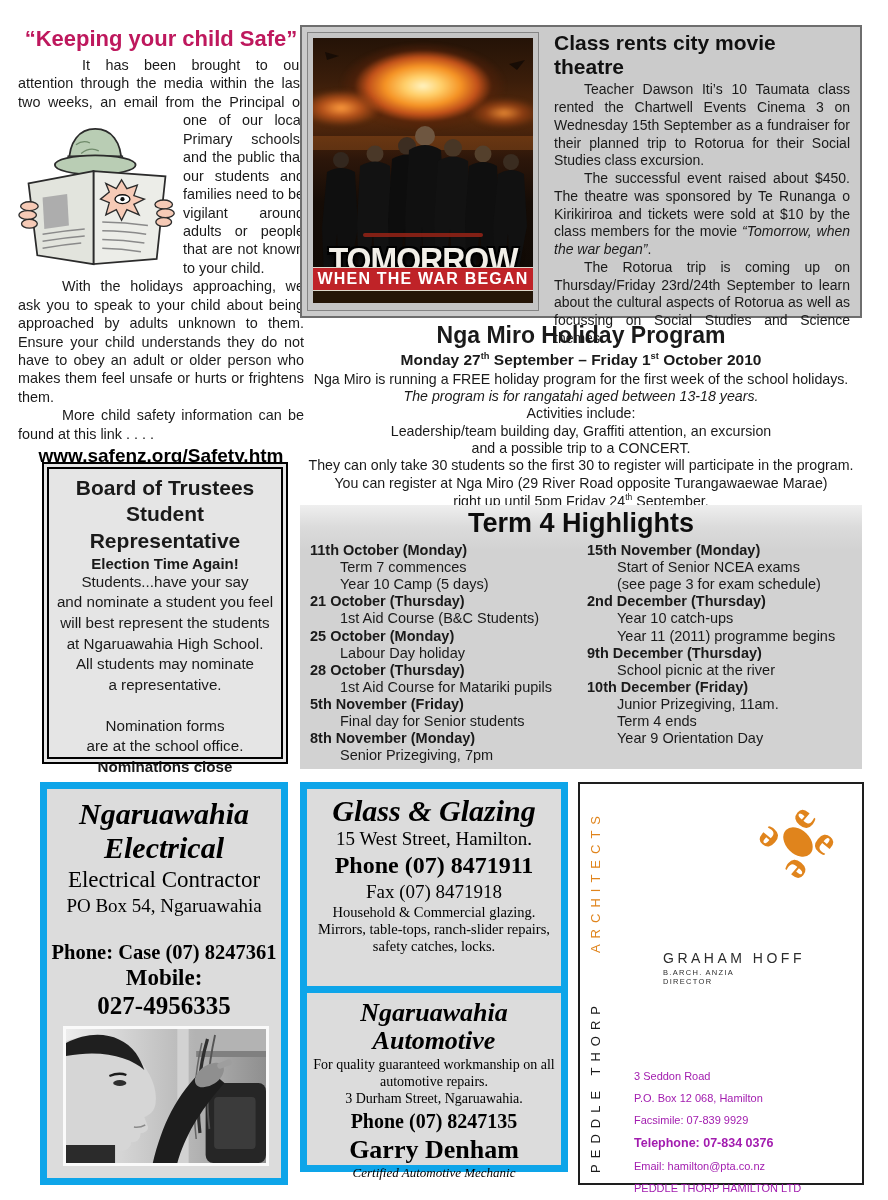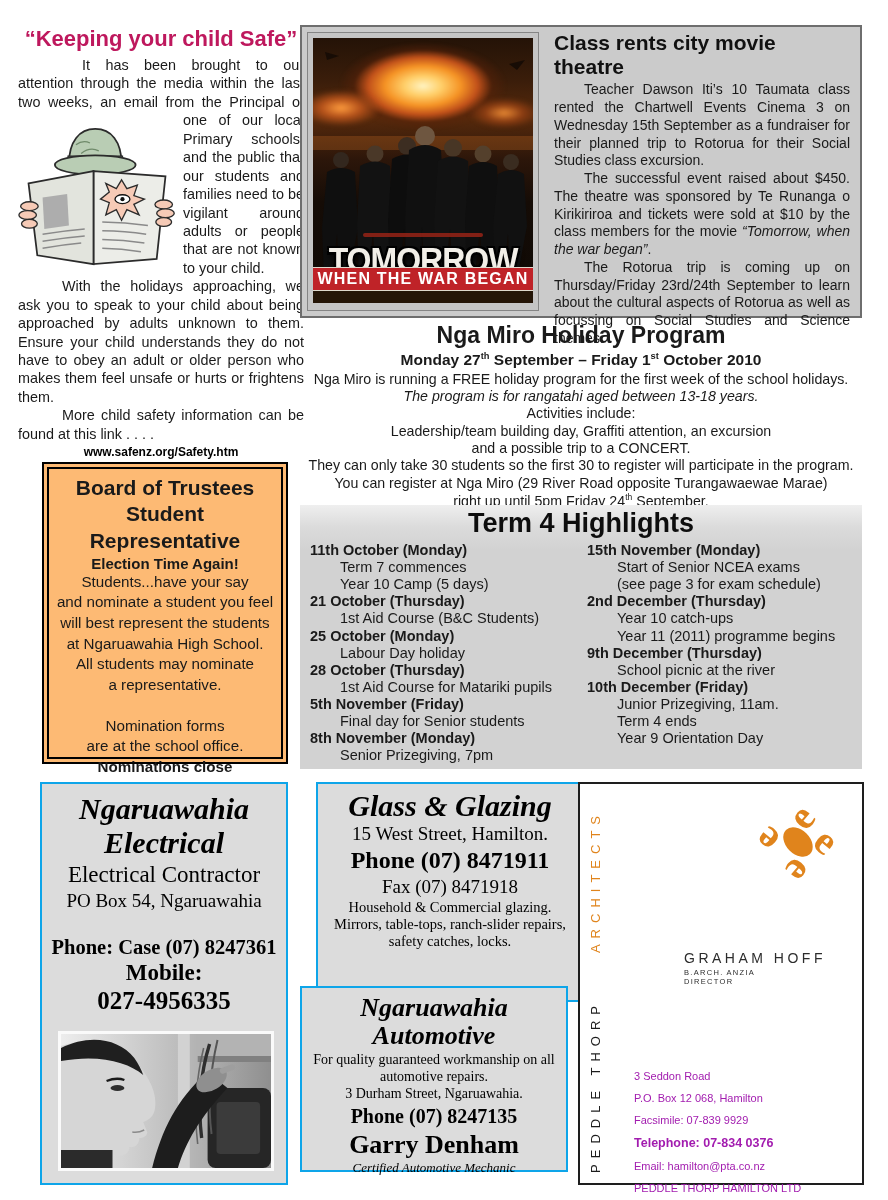--- a/index.html
+++ b/index.html
@@ -7,24 +7,24 @@
         font-family:"Liberation Sans",sans-serif;color:#1a1a1a;}
 
   
   #safety{position:absolute;left:18px;top:26px;width:286px;}
   #safety h1{font-size:22px;font-weight:bold;text-align:center;margin:0 0 4px 0;color:#be185d;}
   #safety .p1{font-size:14.4px;line-height:1.28;text-align:justify;margin:0;}
   #safety .p1 .lead{display:inline;}
   #safety .p1 .lead::before{content:"";display:inline-block;width:64px;}
   .cartoon{float:left;width:158px;height:156px;margin:4px 7px 2px 0;}
   #safety .indent{font-size:14.4px;line-height:1.28;text-align:justify;margin:0;text-indent:44px;}
-  .safety-link{font-size:12px;font-weight:bold;text-align:center;margin-top:2px;color:#000;cursor:pointer;}
-
-  
-  #trustees{position:absolute;left:42px;top:462px;width:246px;height:302px;border:2px solid #000;padding:3px;box-sizing:border-box;background:#fdba74;}
+  .safety-link{font-size:19px;font-weight:bold;text-align:center;margin-top:2px;color:#000;cursor:pointer;}
+
+  
+  #trustees{position:absolute;left:42px;top:462px;width:246px;height:302px;border:2px solid #000;padding:3px;box-sizing:border-box;background:#e5e5e5;}
   #trustees .inner{border:2px solid #000;height:100%;box-sizing:border-box;text-align:center;padding:6px 2px;}
   .bot-title{font-size:21px;font-weight:bold;line-height:1.25;}
   .bot-sub{font-size:15px;font-weight:bold;margin-top:1px;}
   .bot-line{font-size:15.2px;line-height:1.36;}
   .bot-gap{height:20px;}
   .bot-bold{font-size:15.2px;line-height:1.36;font-weight:bold;}
 
   
   #moviebox{position:absolute;left:300px;top:25px;width:562px;height:293px;background:#cbcbcb;border:2px solid #6e6e6e;box-sizing:border-box;display:flex;}
   .poster-frame{margin:5px;width:232px;background:#c5c5c5;border:1px solid #858585;padding:5px;box-sizing:border-box;flex:none;}
@@ -60,33 +60,33 @@
   
   #term4{position:absolute;left:300px;top:505px;width:562px;height:264px;box-sizing:border-box;
          background:linear-gradient(180deg,#efefef 0%,#dbdbdb 22px,#d2d2d2 45px,#d2d2d2 100%);padding:3px 10px;}
   #term4 h2{font-size:27px;font-weight:bold;text-align:center;margin:0 0 3px 0;color:#0d0d0d;}
   .t4cols{display:flex;gap:12px;}
   .t4col{flex:1;}
   .t4date{font-size:14.5px;font-weight:bold;line-height:1.18;}
   .t4item{font-size:14.5px;line-height:1.18;padding-left:30px;}
 
   
-  .ad{position:absolute;background:#dcdcdc;border:2px solid #0ea5e9;box-sizing:border-box;text-align:center;
+  .ad{position:absolute;background:#dcdcdc;border:7px solid #0ea5e9;box-sizing:border-box;text-align:center;
       font-family:"Liberation Serif",serif;color:#000;}
   #electrical{left:40px;top:782px;width:248px;height:403px;}
   .el-title{font-size:30px;font-weight:bold;font-style:italic;line-height:1.12;margin-top:8px;}
   .el-sub{font-size:23px;line-height:1.2;margin-top:2px;}
   .el-po{font-size:19px;line-height:1.25;}
   .el-phone{font-size:20.5px;font-weight:bold;margin-top:23px;}
   .el-mob{font-size:23px;font-weight:bold;line-height:1.25;}
   .el-num{font-size:25px;font-weight:bold;}
   .el-photo{position:absolute;left:16px;right:12px;bottom:12px;height:140px;border:3px solid #fafafa;box-sizing:border-box;background:#bbb;}
   .el-photo svg{display:block;width:100%;height:100%;}
 
-  #glass{left:316px;top:782px;width:268px;height:220px;}
+  #glass{left:300px;top:782px;width:268px;height:220px;}
   .gl-title{font-size:30px;font-weight:bold;font-style:italic;line-height:1.05;margin-top:6px;}
   .gl-addr{font-size:19px;line-height:1.3;}
   .gl-phone{font-size:24px;font-weight:bold;line-height:1.2;}
   .gl-fax{font-size:19px;line-height:1.25;}
   .gl-quotes{font-size:15px;line-height:1.25;}
   .gl-desc{font-size:14.5px;line-height:1.18;padding:0 6px;}
 
   #automotive{left:300px;top:986px;width:268px;height:186px;}
   .au-title{font-size:26px;font-weight:bold;font-style:italic;line-height:1.08;margin-top:6px;}
   .au-desc{font-size:14px;line-height:1.2;margin-top:2px;padding:0 6px;}
@@ -94,21 +94,21 @@
   .au-name{font-size:26px;font-weight:bold;line-height:1.2;}
   .au-cred{font-size:13px;font-style:italic;}
 
   
   #card{position:absolute;left:578px;top:782px;width:286px;height:403px;background:#fff;border:2px solid #1e1e1e;box-sizing:border-box;}
   .vert{position:absolute;left:8px;writing-mode:vertical-rl;transform:rotate(180deg);
         font-size:13px;letter-spacing:6px;font-weight:500;white-space:nowrap;}
   #vert-black{bottom:10px;color:#1c1c1c;}
   #vert-orange{top:26px;color:#e0841c;}
   .pt-logo{position:absolute;right:16px;top:10px;width:96px;height:96px;}
-  .pt-person{position:absolute;left:104px;top:166px;color:#2c2c2c;}
+  .pt-person{position:absolute;left:83px;top:166px;color:#2c2c2c;}
   .pt-name{font-size:14px;letter-spacing:3.5px;font-weight:500;}
   .pt-qual{font-size:7.5px;letter-spacing:1.3px;margin-top:2px;}
   .pt-role{font-size:7.5px;letter-spacing:1.3px;}
   .pt-addr{position:absolute;left:54px;top:262px;color:#a21caf;margin-top:24px;}
   .pt-line{font-size:11px;margin-bottom:10px;}
   .pt-tel{font-size:12.5px;font-weight:bold;margin-bottom:10px;}
 </style>
 </head>
 <body>
 

